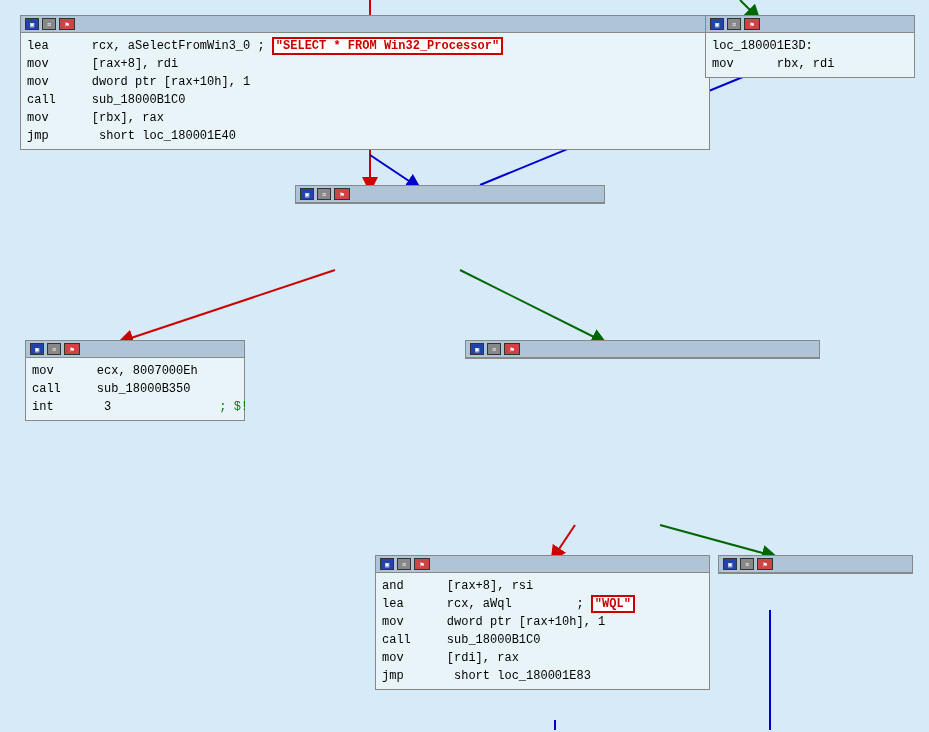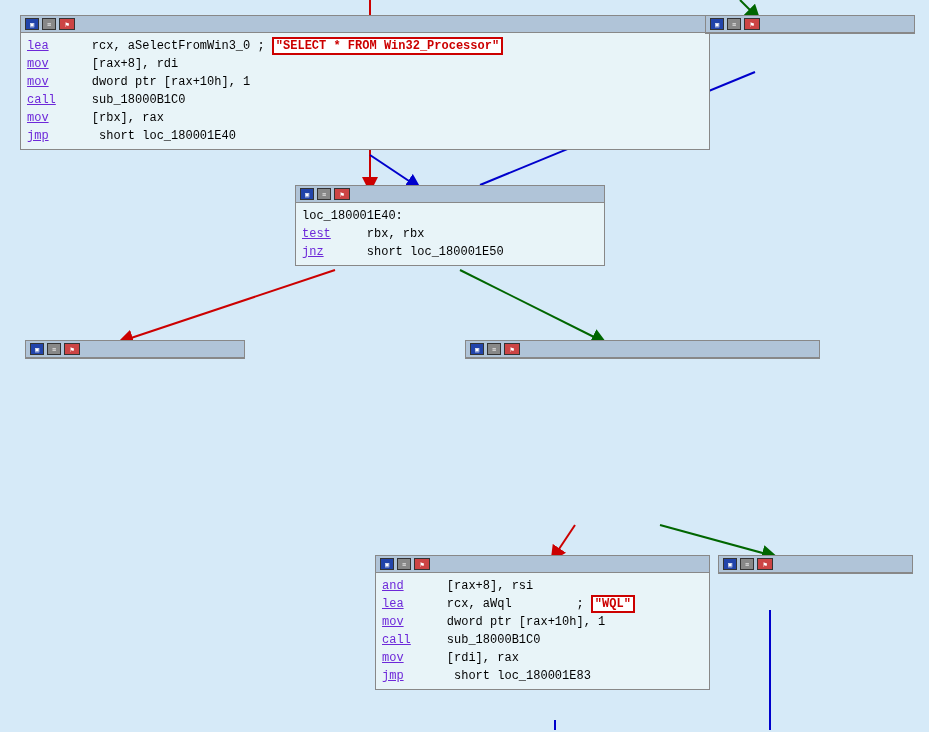--- a/index.html
+++ b/index.html
@@ -59,21 +59,21 @@
       color: white;
       text-align: center;
       line-height: 12px;
     }
     .node-body {
       padding: 4px 6px;
       line-height: 1.5;
       white-space: pre;
       color: #000;
     }
-    .kw { color: #6d28d9; text-decoration: underline; }
+    .kw { color: #000000; }
     .str-highlight {
       background: #fff;
       border: 2px solid #cc0000;
       padding: 0 2px;
       color: #cc0000;
       font-weight: bold;
     }
     .str-highlight2 {
       background: #fff;
       border: 2px solid #cc0000;
@@ -142,39 +142,41 @@
 <span class="kw">mov</span>      [rbx], rax
 <span class="kw">jmp</span>       short loc_180001E40</div>
 </div>
 
 <div class="node" style="left:705px; top:15px; width:210px;">
   <div class="node-header">
     <span class="node-header-icon">▣</span>
     <span class="node-header-icon2">≡</span>
     <span class="node-header-icon3">⚑</span>
   </div>
+  <div class="node-body">loc_180001E3D:
+<span class="kw">mov</span>      rbx, rdi</div>
 </div>
 
 <div class="node" style="left:295px; top:185px; width:310px;">
   <div class="node-header">
     <span class="node-header-icon">▣</span>
     <span class="node-header-icon2">≡</span>
     <span class="node-header-icon3">⚑</span>
   </div>
-  <div class="node-body">loc_180001E40:
-<span class="kw">test</span>     rbx, rbx
-<span class="kw">jnz</span>      short loc_180001E50</div>
 </div>
 
 <div class="node" style="left:25px; top:340px; width:220px;">
   <div class="node-header">
     <span class="node-header-icon">▣</span>
     <span class="node-header-icon2">≡</span>
     <span class="node-header-icon3">⚑</span>
   </div>
+  <div class="node-body"><span class="kw">mov</span>      ecx, 8007000Eh
+<span class="kw">call</span>     sub_18000B350
+<span class="kw">int</span>       3               <span class="comment">; $!</span></div>
 </div>
 
 <div class="node" style="left:465px; top:340px; width:355px;">
   <div class="node-header">
     <span class="node-header-icon">▣</span>
     <span class="node-header-icon2">≡</span>
     <span class="node-header-icon3">⚑</span>
   </div>
 </div>
 

